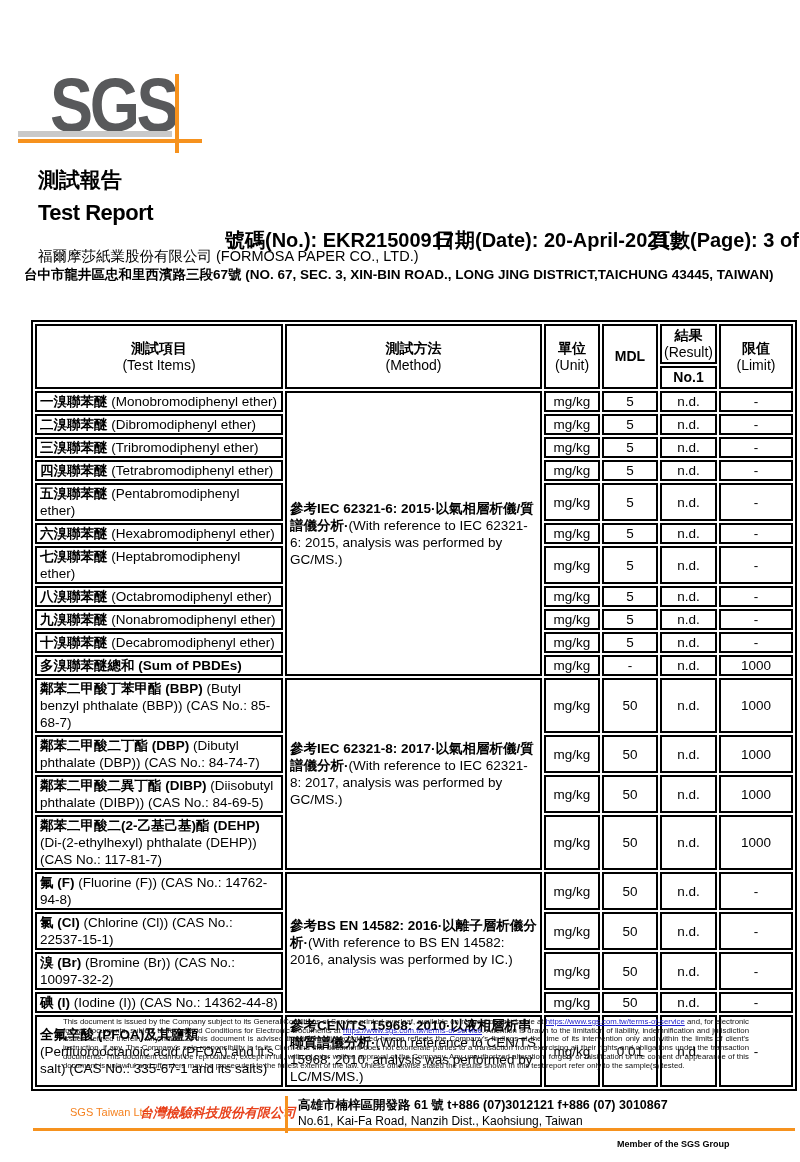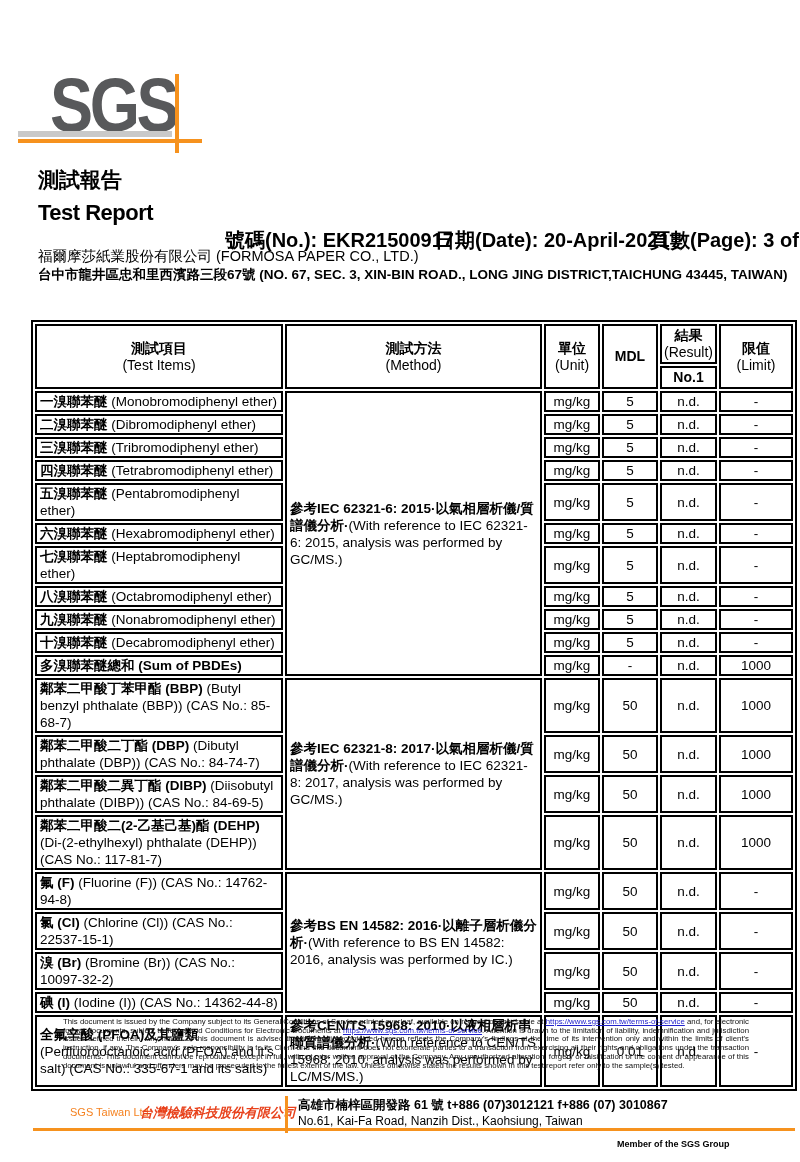--- a/index.html
+++ b/index.html
@@ -22,21 +22,21 @@
   .logo-vline{left:175px;top:74px;width:4px;height:79px;background:#f6921e;}
 
   
   .title-zh{left:38px;top:166px;font-size:21px;font-weight:bold;}
   .title-en{left:38px;top:200px;font-size:22px;font-weight:bold;letter-spacing:-0.5px;}
   .info-line{top:227px;font-size:20px;font-weight:bold;white-space:nowrap;}
   .info-no{left:225px;}
   .info-date{left:435px;}
   .info-page{left:650px;}
   .company-line{left:38px;top:247px;font-size:14.5px;font-weight:normal;white-space:nowrap;}
-  .address-line{left:38px;top:266px;font-size:13.5px;font-weight:bold;white-space:nowrap;}
+  .address-line{left:24px;top:266px;font-size:13.5px;font-weight:bold;white-space:nowrap;}
 
   
   table.results{
     position:absolute;left:31px;top:320px;width:762px;
     border-collapse:separate;border-spacing:2px;
     border:2px solid #000;table-layout:fixed;
     font-size:13.5px;line-height:17px;
   }
   table.results th, table.results td{
     border:2px solid #000;box-sizing:border-box;

